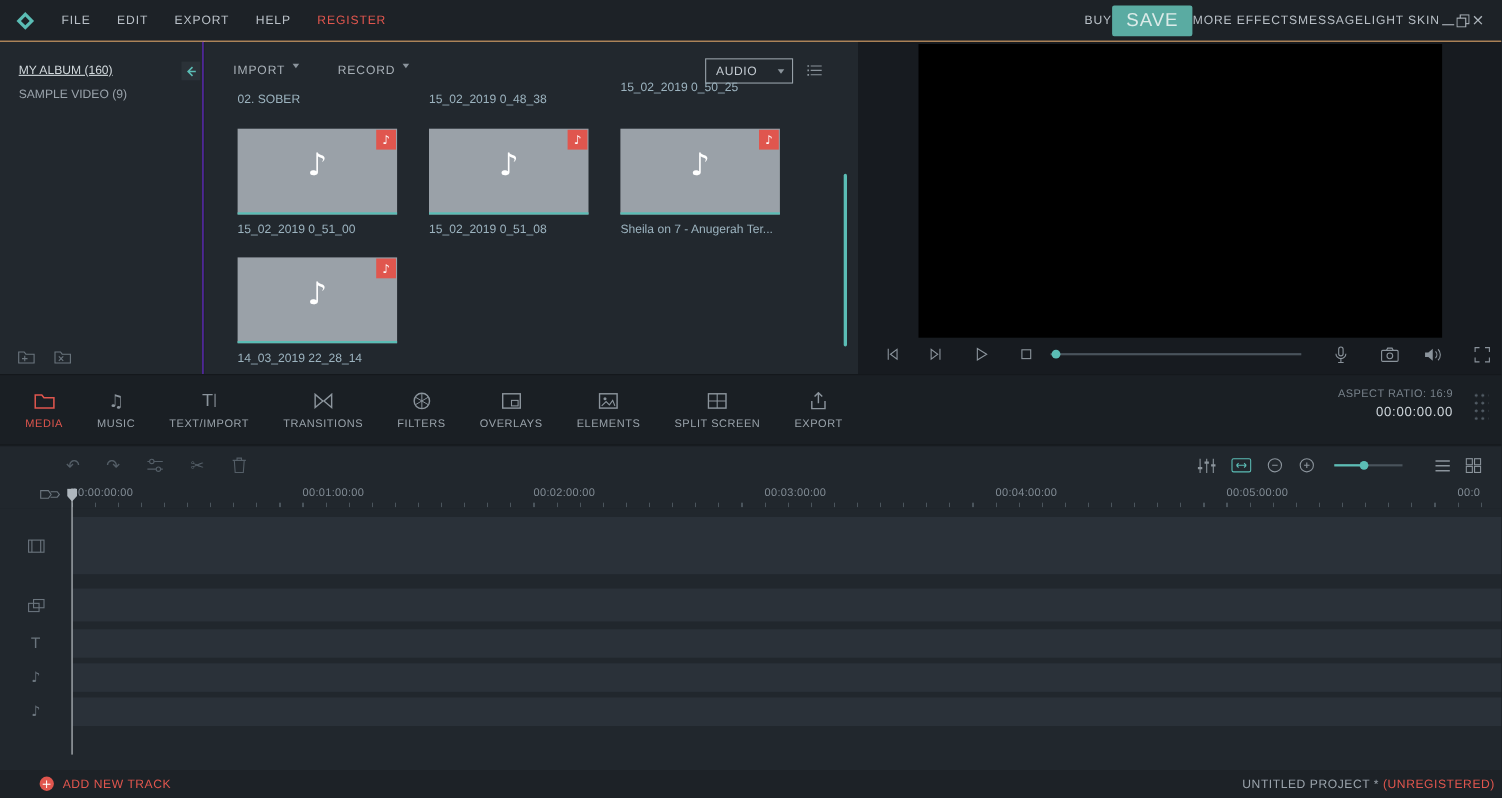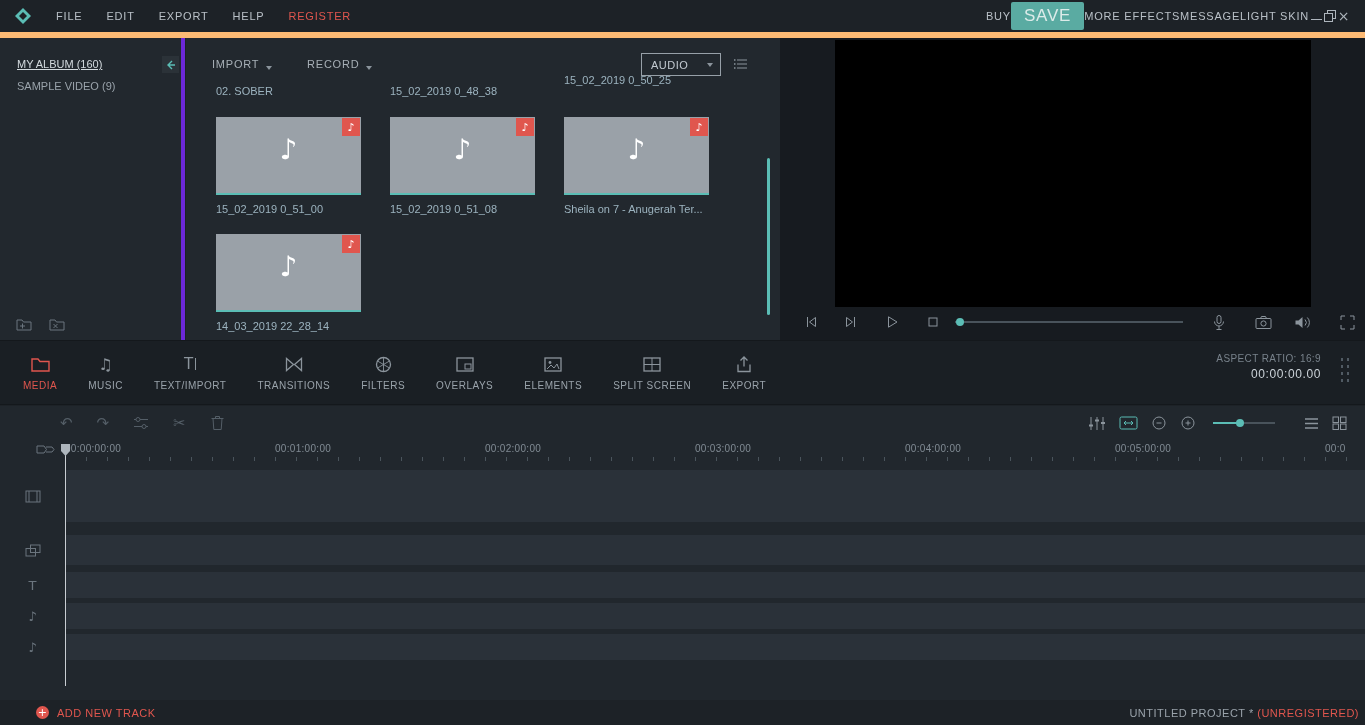--- a/index.html
+++ b/index.html
@@ -10,55 +10,55 @@
     color:#b4bcc3;
     -webkit-font-smoothing:antialiased;
   }
   .glyph { font-family:"DejaVu Sans", sans-serif; }
   .app { position:relative; width:1365px; height:725px; }
 
   
   .menubar{
     position:absolute; top:0; left:0; width:1365px; height:38px;
     display:flex; align-items:center; justify-content:space-between;
-    padding:0 14px 0 14px; background:#1d2227; border-bottom:6px solid #fdba74;
+    padding:0 14px 0 14px; background:#1d2227; border-bottom:1px solid #fdba74;
     font-size:11px; letter-spacing:.8px;
   }
   .mb-left,.mb-right{ display:flex; align-items:center; }
   .mb-left{ gap:24px; }
   .mb-right{ }
   .logo{ width:18px; height:18px; display:inline-flex; }
   .mitem{ color:#b9c0c7; cursor:default; white-space:nowrap; }
   .mitem.register{ color:#e0564e; }
   .save-btn{
     background:#5aaba2; color:#dcebe9; padding:4px 13px; border-radius:2px;
     font-size:17px; letter-spacing:.8px;
   }
   .winctl{ display:inline-flex; align-items:center; justify-content:center; width:14px; height:14px; color:#aeb6bd; }
   .min-line{ width:11px; border-top:1px solid #aeb6bd; display:inline-block; margin-top:7px; }
 
   
   .workspace{ position:absolute; top:38px; left:0; width:1365px; height:302px; }
   .sidebar{
     position:absolute; left:0; top:0; width:185px; height:302px;
-    background:#22282e; border-right:4px solid #6d28d9;
+    background:#22282e; border-right:1px solid #6d28d9;
   }
   .collapse-btn{
     position:absolute; top:18px; right:2px; width:17px; height:17px;
     background:#2b3238; display:flex; align-items:center; justify-content:center;
   }
   .album{ font-size:11px; color:#9aa3ab; padding:5px 0 5px 17px; white-space:nowrap; }
   .album.selected{ color:#d3dade; text-decoration:underline; }
   .sidebar-foot{ position:absolute; bottom:8px; left:16px; display:flex; gap:16px; color:#6b757e; }
 
   .media-panel{
     position:absolute; left:186px; top:0; width:594px; height:302px;
     background:#22282e;
   }
-  .mp-head-item{ position:absolute; top:20px; font-size:11px; letter-spacing:.8px; color:#a7afb6; display:flex; align-items:flex-end; }
+  .mp-head-item{ position:absolute; top:20px; font-size:11px; letter-spacing:.8px; color:#a7afb6; display:flex; align-items:flex-start; }
   .chev{ width:0; height:0; border-left:3.5px solid transparent; border-right:3.5px solid transparent;
          border-top:4px solid #8b949c; display:inline-block; margin-left:7px; }
   .filter-box{
     position:absolute; left:455px; top:15px; width:80px; height:23px;
     border:1px solid #97a0a8; display:flex; align-items:center; justify-content:space-between;
     padding:0 7px 0 9px; font-size:11px; letter-spacing:.5px; color:#c3cad1;
   }
   .mp-label{ position:absolute; width:145px; font-size:11px; color:#9cb3bf; white-space:nowrap; overflow:hidden; }
   .thumb{
     position:absolute; width:145px; height:78px; background:#9aa1a8;

